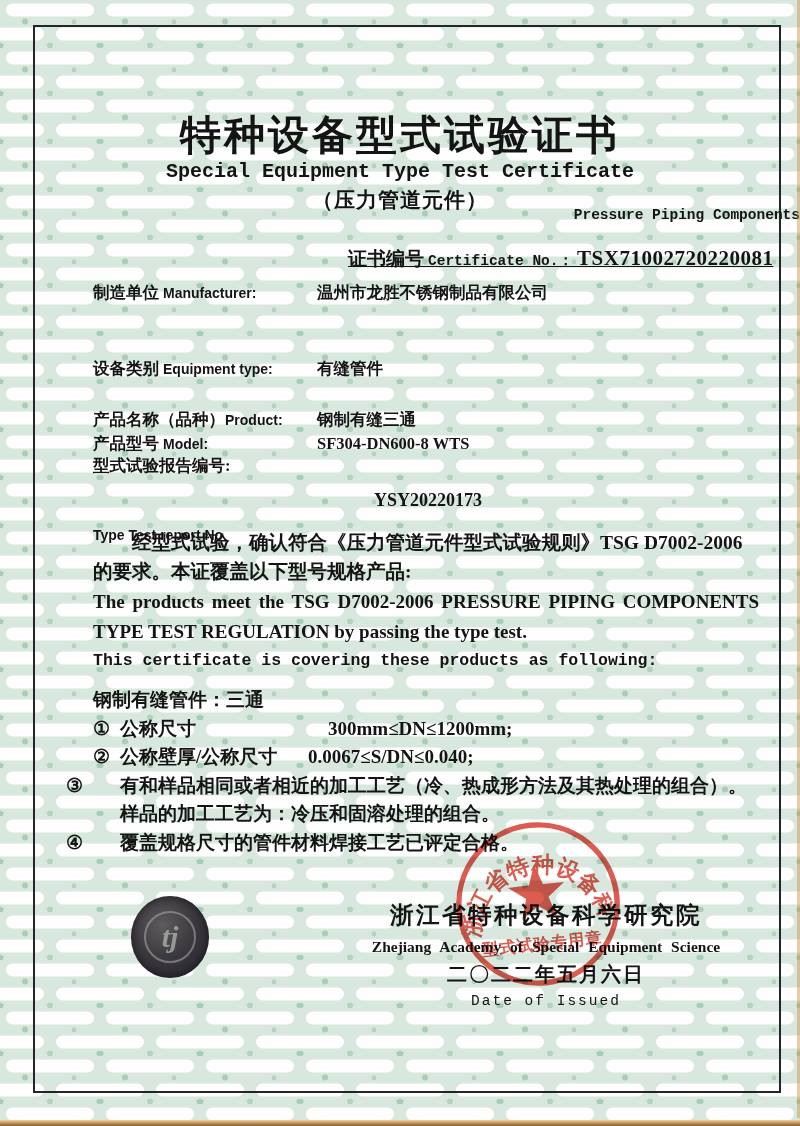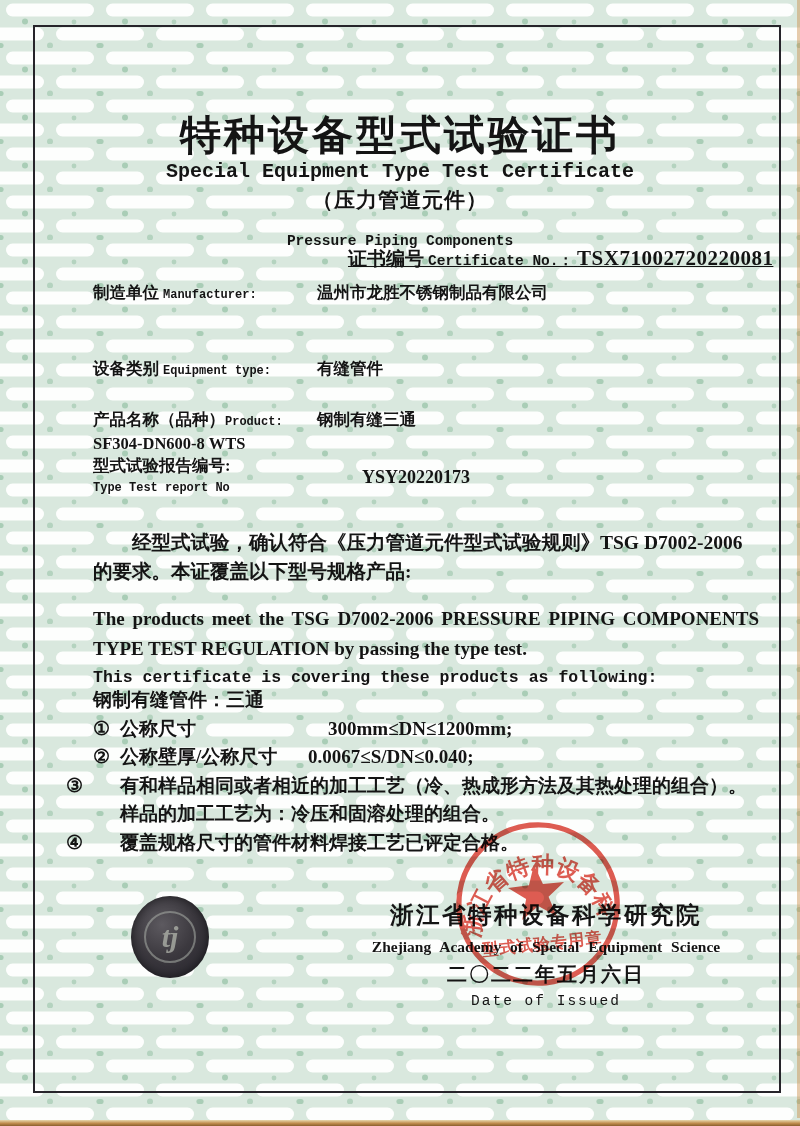--- a/index.html
+++ b/index.html
@@ -7,39 +7,39 @@
   .page{position:relative;width:800px;height:1126px;font-family:"Liberation Serif",serif;color:#141414;}
   .bg{position:absolute;left:0;top:0;width:800px;height:1126px;z-index:0;}
   .frame{position:absolute;left:33px;top:25px;width:748px;height:1068px;border:2.5px solid #26242a;box-sizing:border-box;z-index:1;}
   .content{position:absolute;left:0;top:0;width:800px;height:1126px;z-index:2;}
   .edge-right{position:absolute;right:0;top:0;bottom:8px;width:3px;background:rgba(202,141,73,0.45);z-index:3;}
   .edge-bottom{position:absolute;left:0;right:0;bottom:0;height:6px;background:linear-gradient(180deg,#e8d8ae 0%,#c08c4e 55%,#8a5f2e 100%);z-index:3;}
 
   .title-cn{position:absolute;top:108px;left:0;width:800px;text-align:center;font-size:41px;font-weight:bold;letter-spacing:3px;margin:0;}
   .title-en{position:absolute;top:160px;left:0;width:800px;text-align:center;font-family:"Liberation Mono","DejaVu Sans Mono",monospace;font-size:20px;font-weight:600;}
   .subtitle-cn{position:absolute;top:186px;left:0;width:800px;text-align:center;font-size:21px;font-weight:bold;letter-spacing:1px;}
-  .subtitle-en{position:absolute;top:233px;left:0;width:800px;text-align:center;font-family:"Liberation Mono","DejaVu Sans Mono",monospace;font-size:14.5px;font-weight:600;}
+  .subtitle-en{position:absolute;top:207px;left:0;width:800px;text-align:right;font-family:"Liberation Mono","DejaVu Sans Mono",monospace;font-size:14.5px;font-weight:600;}
 
   .certno{position:absolute;top:246px;left:348px;white-space:nowrap;text-decoration:underline;}
   .certno .cn{font-size:19px;font-weight:600;}
   .certno .en{font-family:"Liberation Mono","DejaVu Sans Mono",monospace;font-size:14.5px;font-weight:600;}
   .certno .num{font-size:21px;font-weight:bold;letter-spacing:0.5px;}
 
   .row{position:absolute;left:93px;width:670px;display:flex;align-items:center;}
   .lbl{flex:0 0 224px;white-space:nowrap;}
   .lbl .cn{font-size:16.5px;font-weight:600;}
-  .lbl .en{font-family:Liberation Mono, monospace;font-size:12px;font-weight:600;}
+  .lbl .en{font-family:Liberation Sans, sans-serif;font-size:14px;font-weight:600;margin-top:47px;}
   .val{flex:1;font-size:16.5px;font-weight:700;line-height:25px;}
-  .r1{top:280px;}.r2{top:306px;}.r3{top:356px;}.r4{top:407px;}.r5{top:431px;}.r6{top:455px;}
+  .r1{top:280px;}.r2{top:306px;}.r3{top:356px;}.r4{top:407px;}.r5{top:431px;}.r6{top:455px;gap:12px;}
   .lbl2 div{line-height:22px;}
   .report-no{font-size:18px;font-weight:600;padding-left:45px;}
 
   .statement{position:absolute;top:528px;left:93px;width:666px;}
   .st-cn{font-size:19.5px;font-weight:600;line-height:29px;text-indent:2em;}
-  .st-en-bold{font-family:"Liberation Serif",serif;font-size:19px;font-weight:bold;line-height:29.5px;text-align:justify;text-align-last:left;margin-top:18px;}
+  .st-en-bold{font-family:"Liberation Serif",serif;font-size:19px;font-weight:bold;line-height:29.5px;text-align:justify;text-align-last:left;margin-top:1px;}
   .st-en-mono{font-family:"Liberation Mono","DejaVu Sans Mono",monospace;font-size:16.5px;font-weight:600;margin-top:5px;}
 
   .products{position:absolute;top:686px;left:93px;width:668px;font-size:19px;font-weight:600;line-height:28.5px;}
   .p-item .inum{display:inline-block;width:27px;}
   .ilabel1{display:inline-block;width:208px;}
   .ilabel2{display:inline-block;width:188px;}
   .p-wrap{padding-left:27px;text-indent:-27px;}
 
   .footer{position:absolute;top:899px;left:330px;width:432px;text-align:center;}
   .f-issuer{font-size:23.5px;font-weight:bold;letter-spacing:2.5px;}
@@ -106,20 +106,21 @@
       <span class="lbl"><span class="cn">设备类别</span> <span class="en">Equipment type:</span></span>
       <span class="val">有缝管件</span>
     </div>
 
     <div class="row r4">
       <span class="lbl"><span class="cn">产品名称（品种）</span><span class="en">Product:</span></span>
       <span class="val">钢制有缝三通</span>
     </div>
 
     <div class="row r5">
+      <span class="lbl"><span class="cn">产品型号</span> <span class="en">Model:</span></span>
       <span class="val">SF304-DN600-8 WTS</span>
     </div>
 
     <div class="row r6">
       <span class="lbl lbl2">
         <div class="cn">型式试验报告编号:</div>
         <div class="en">Type Test report No</div>
       </span>
       <span class="val report-no">YSY20220173</span>
     </div>

